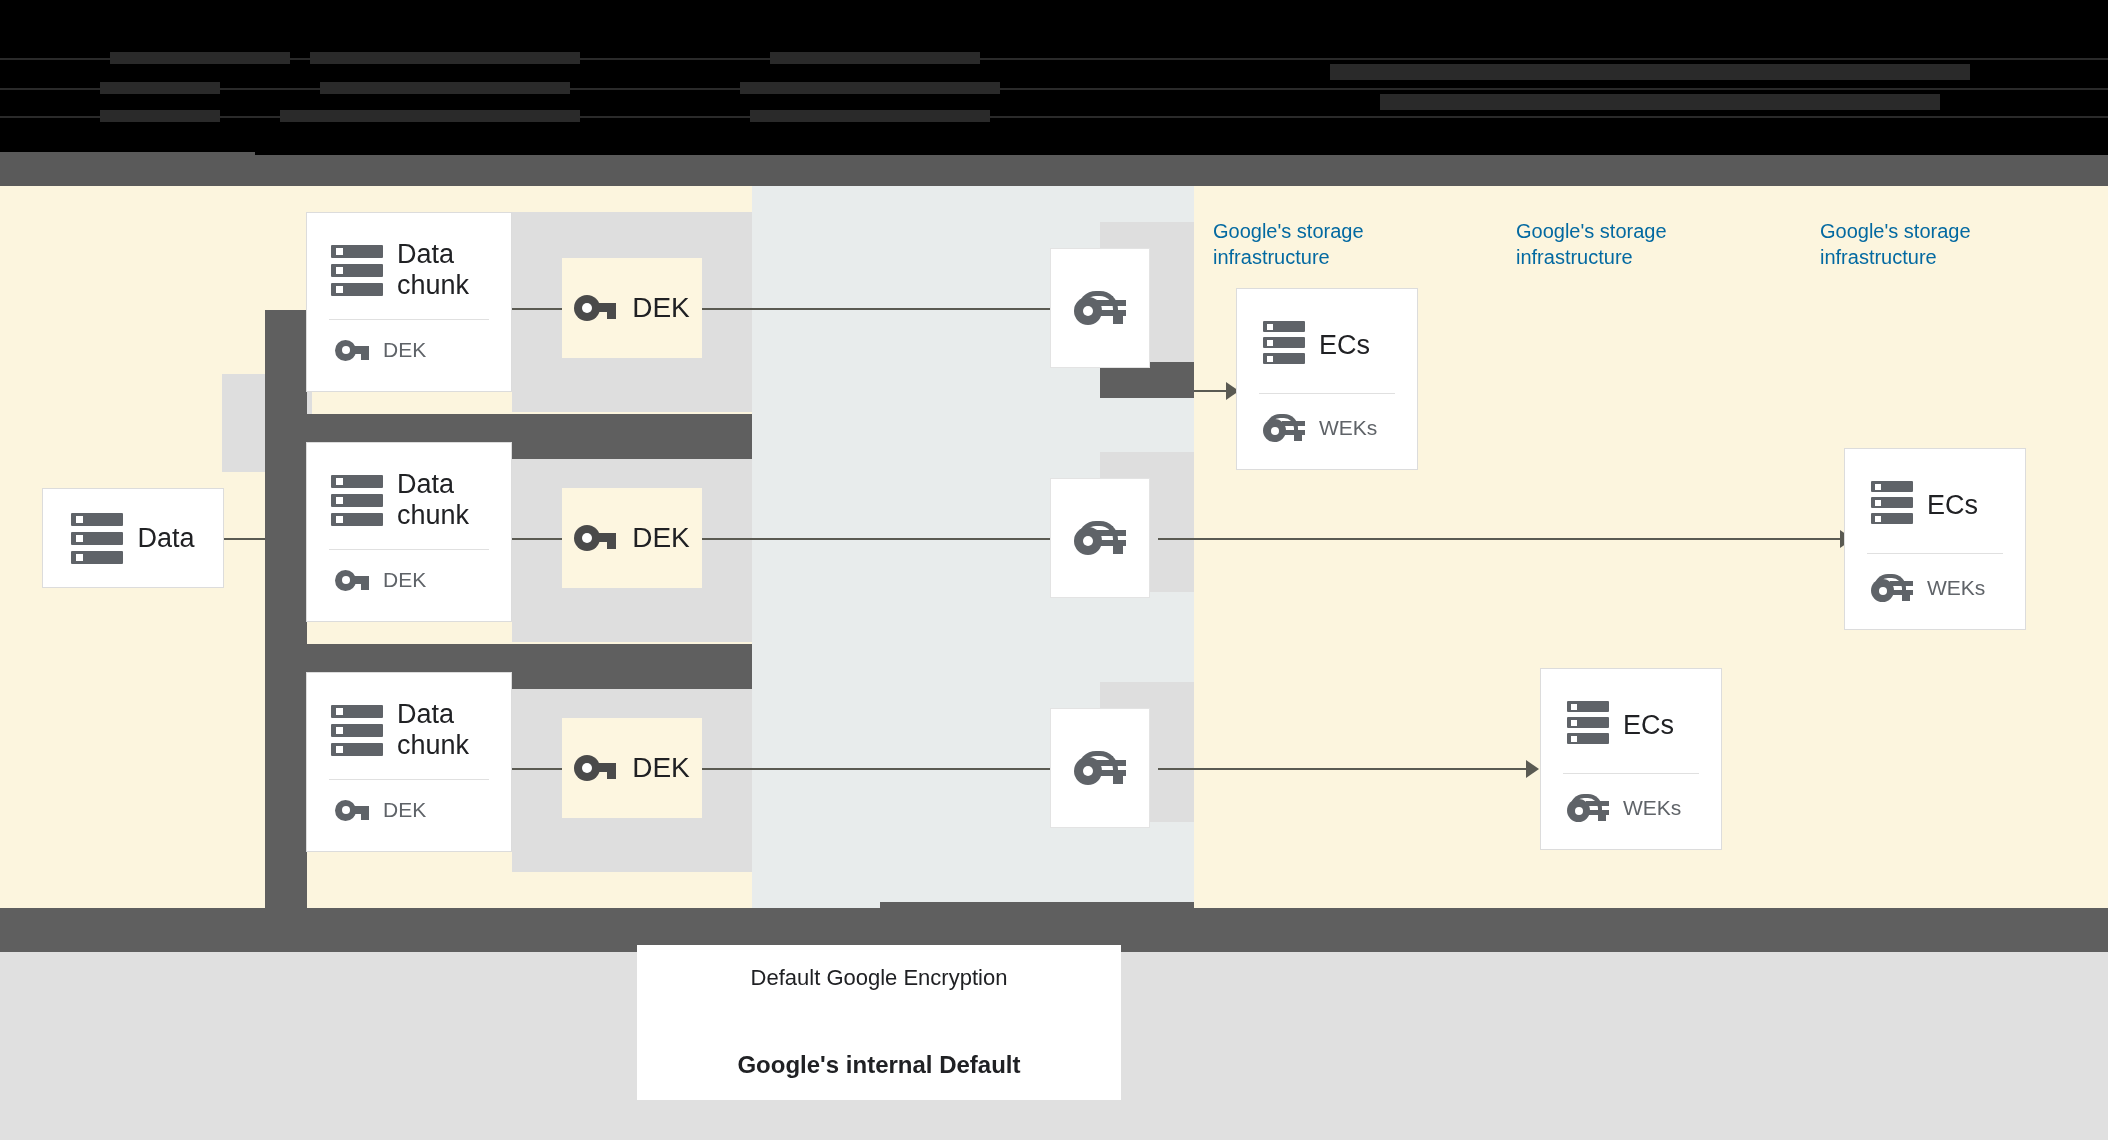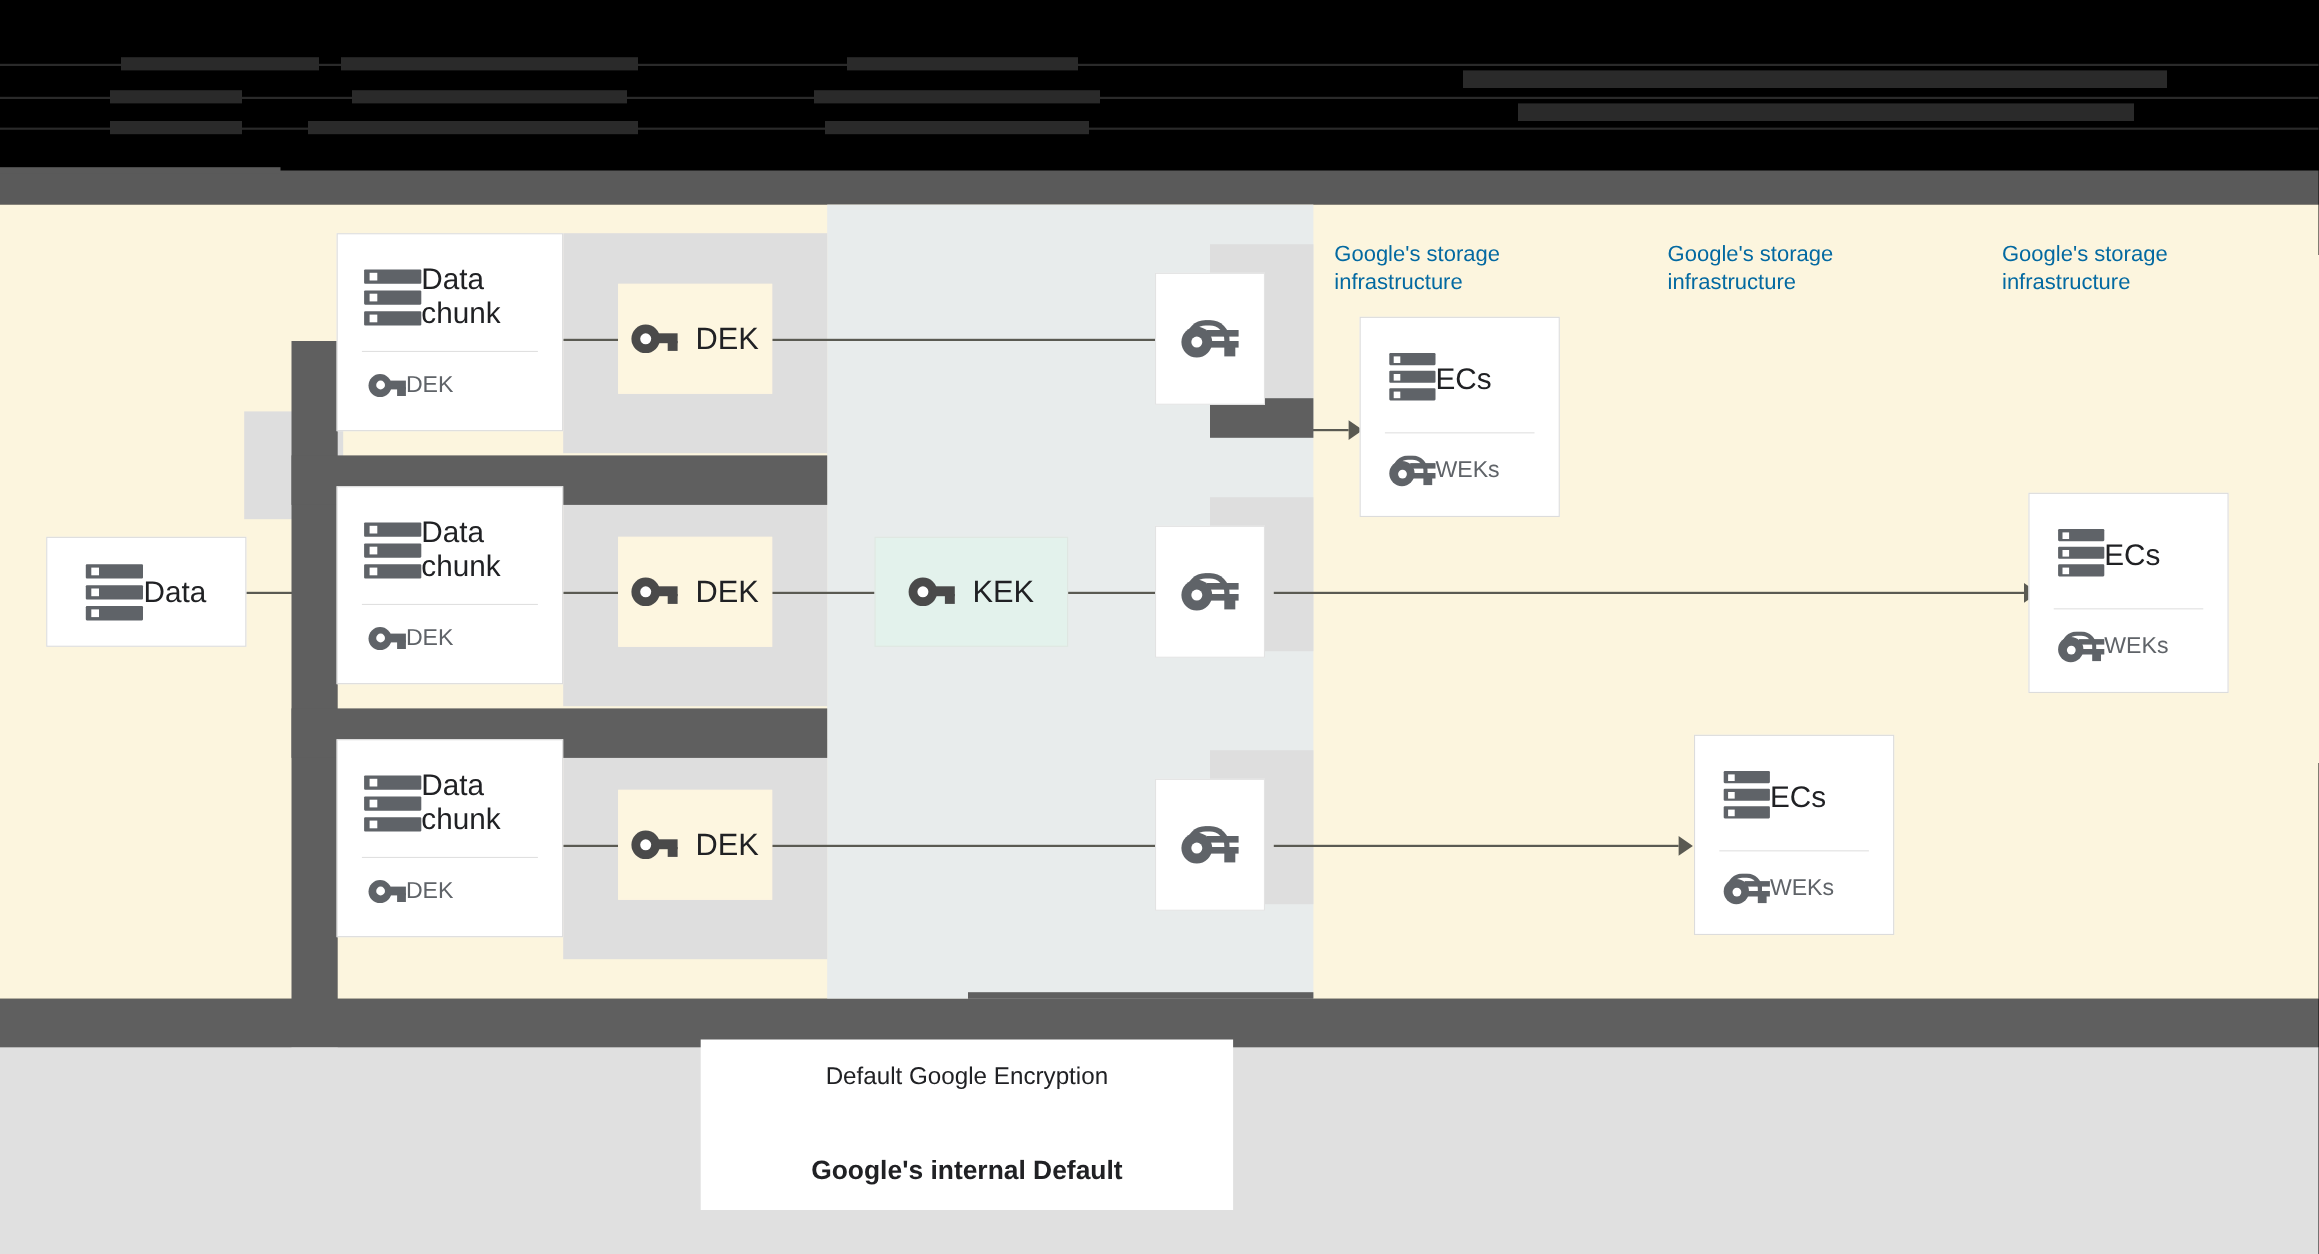--- a/index.html
+++ b/index.html
@@ -23,21 +23,21 @@
   
   .slab{position:absolute;background:#dedede;}
 
   
   .hline{position:absolute;height:2px;background:#5a5a52;}
   .arrowline{position:absolute;height:2px;background:#5a5a52;}
   .arrowhead{position:absolute;width:0;height:0;border-top:9px solid transparent;border-bottom:9px solid transparent;border-left:13px solid #5a5a52;}
 
   
   .card{position:absolute;background:#fff;border:1px solid #dcdcdc;box-sizing:border-box;}
-  .card .row{display:flex;align-items:center;}
+  .card .row{display:flex;align-items:center;gap:14px;}
   .card .title{font-size:27px;color:#202124;line-height:31px;}
   .card .divider{height:1px;background:#e0e0e0;margin:0 22px;}
   .card .sub{font-size:21px;color:#5f6368;}
 
   .kbox{position:absolute;box-sizing:border-box;display:flex;align-items:center;justify-content:center;gap:16px;}
   .kbox.dek{background:#fdf6e0;border:1px solid #fdf6e0;}
   .kbox.kek{background:#e3f2ec;border:1px solid #dfe6e2;}
   .kbox .klabel{font-size:28px;color:#202124;}
 
   .wkbox{position:absolute;background:#fff;border:1px solid #e3e3e3;box-sizing:border-box;display:flex;align-items:center;justify-content:center;}
@@ -258,28 +258,20 @@
     </div>
     <div class="kbox dek" style="left:562px;top:532px;width:140px;height:100px;">
       <span class="keyg dark">
           <span class="bow"></span>
           <span class="shaft"></span>
           <span class="tooth"></span>
         </span>
       <span class="klabel">DEK</span>
     </div>
 
-    <div class="kbox kek" style="left:795px;top:302px;width:176px;height:100px;">
-      <span class="keyg dark">
-          <span class="bow"></span>
-          <span class="shaft"></span>
-          <span class="tooth"></span>
-        </span>
-      <span class="klabel">KEK</span>
-    </div>
 
     <div class="wkbox" style="left:1050px;top:62px;width:100px;height:120px;">
       <span class="wkey">
           <span class="arc"></span>
           <span class="s1"></span>
           <span class="s2"></span>
           <span class="tooth"></span>
           <span class="bow"></span>
         </span>
     </div>

